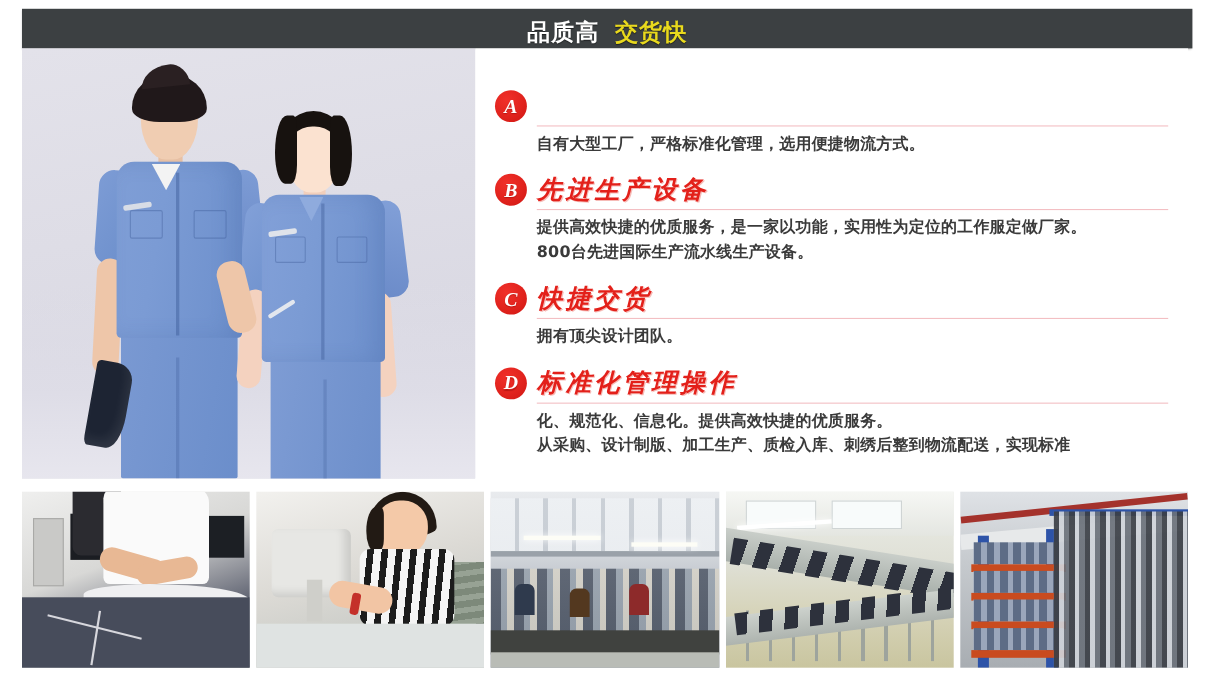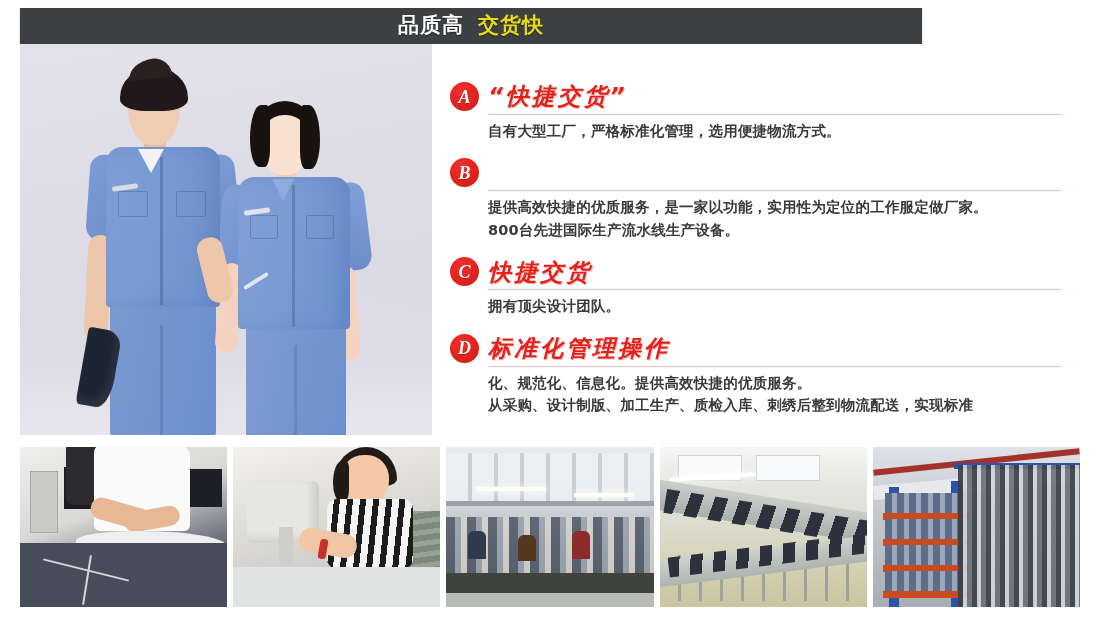--- a/index.html
+++ b/index.html
@@ -14,24 +14,24 @@
     width: 1100px;
     height: 619px;
     background: #ffffff;
     overflow: hidden;
   }
 
   
   .banner {
     position: absolute;
     left: 20px; top: 8px;
-    width: 902px; height: 36px;
+    width: 1064px; height: 36px;
     background: #3c4042;
     display: flex;
-    align-items: center;
+    align-items: flex-end;
     justify-content: center;
     box-shadow: 0 1px 2px rgba(0,0,0,0.25);
   }
   .banner-inner {
     display: flex;
     align-items: baseline;
     gap: 14px;
     transform: translateY(-1px);
   }
   .banner-part-a {
@@ -443,31 +443,31 @@
         <div class="refl"></div>
         <div class="refl2"></div>
       </div>
     </div>
 
     <div class="hero-text">
 
       <div class="feature">
         <div class="feature-head">
           <div class="badge">A</div>
-          <div class="feature-title">“快捷交货”</div>
         </div>
         <div class="feature-rule"></div>
         <div class="feature-body">
           <span class="line">自有大型工厂，严格标准化管理，选用便捷物流方式。</span>
         </div>
       </div>
 
       <div class="feature">
         <div class="feature-head">
           <div class="badge">B</div>
+          <div class="feature-title">先进生产设备</div>
         </div>
         <div class="feature-rule"></div>
         <div class="feature-body">
           <span class="line">提供高效快捷的优质服务，是一家以功能，实用性为定位的工作服定做厂家。</span>
           <span class="line">800台先进国际生产流水线生产设备。</span>
         </div>
       </div>
 
       <div class="feature">
         <div class="feature-head">

